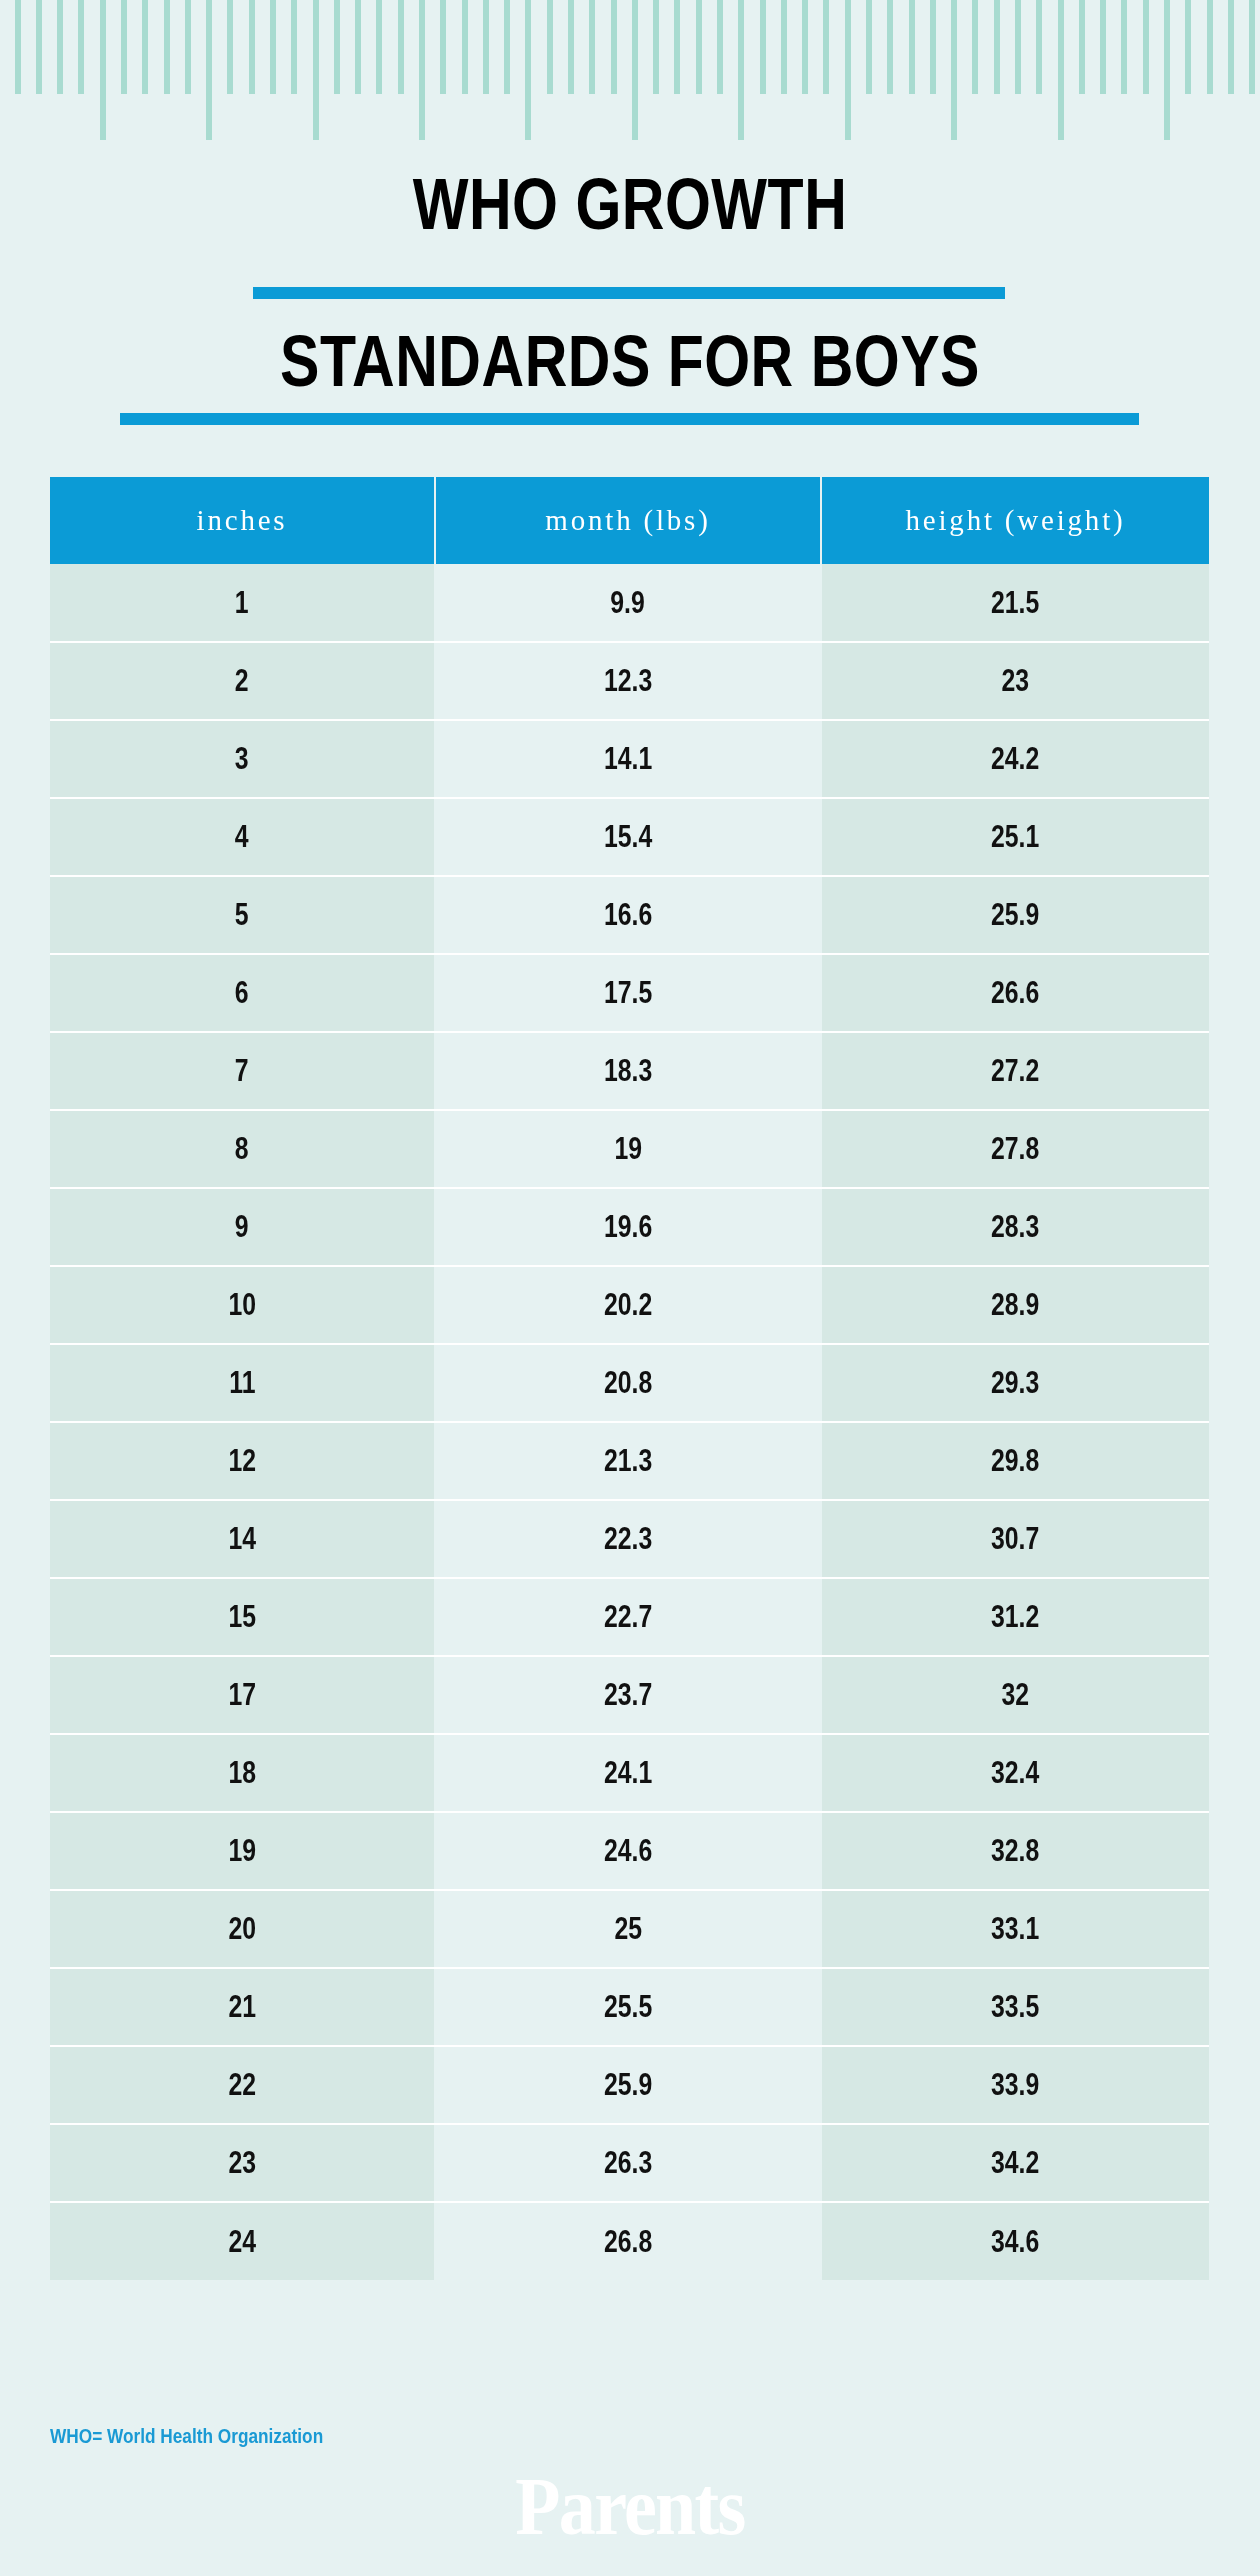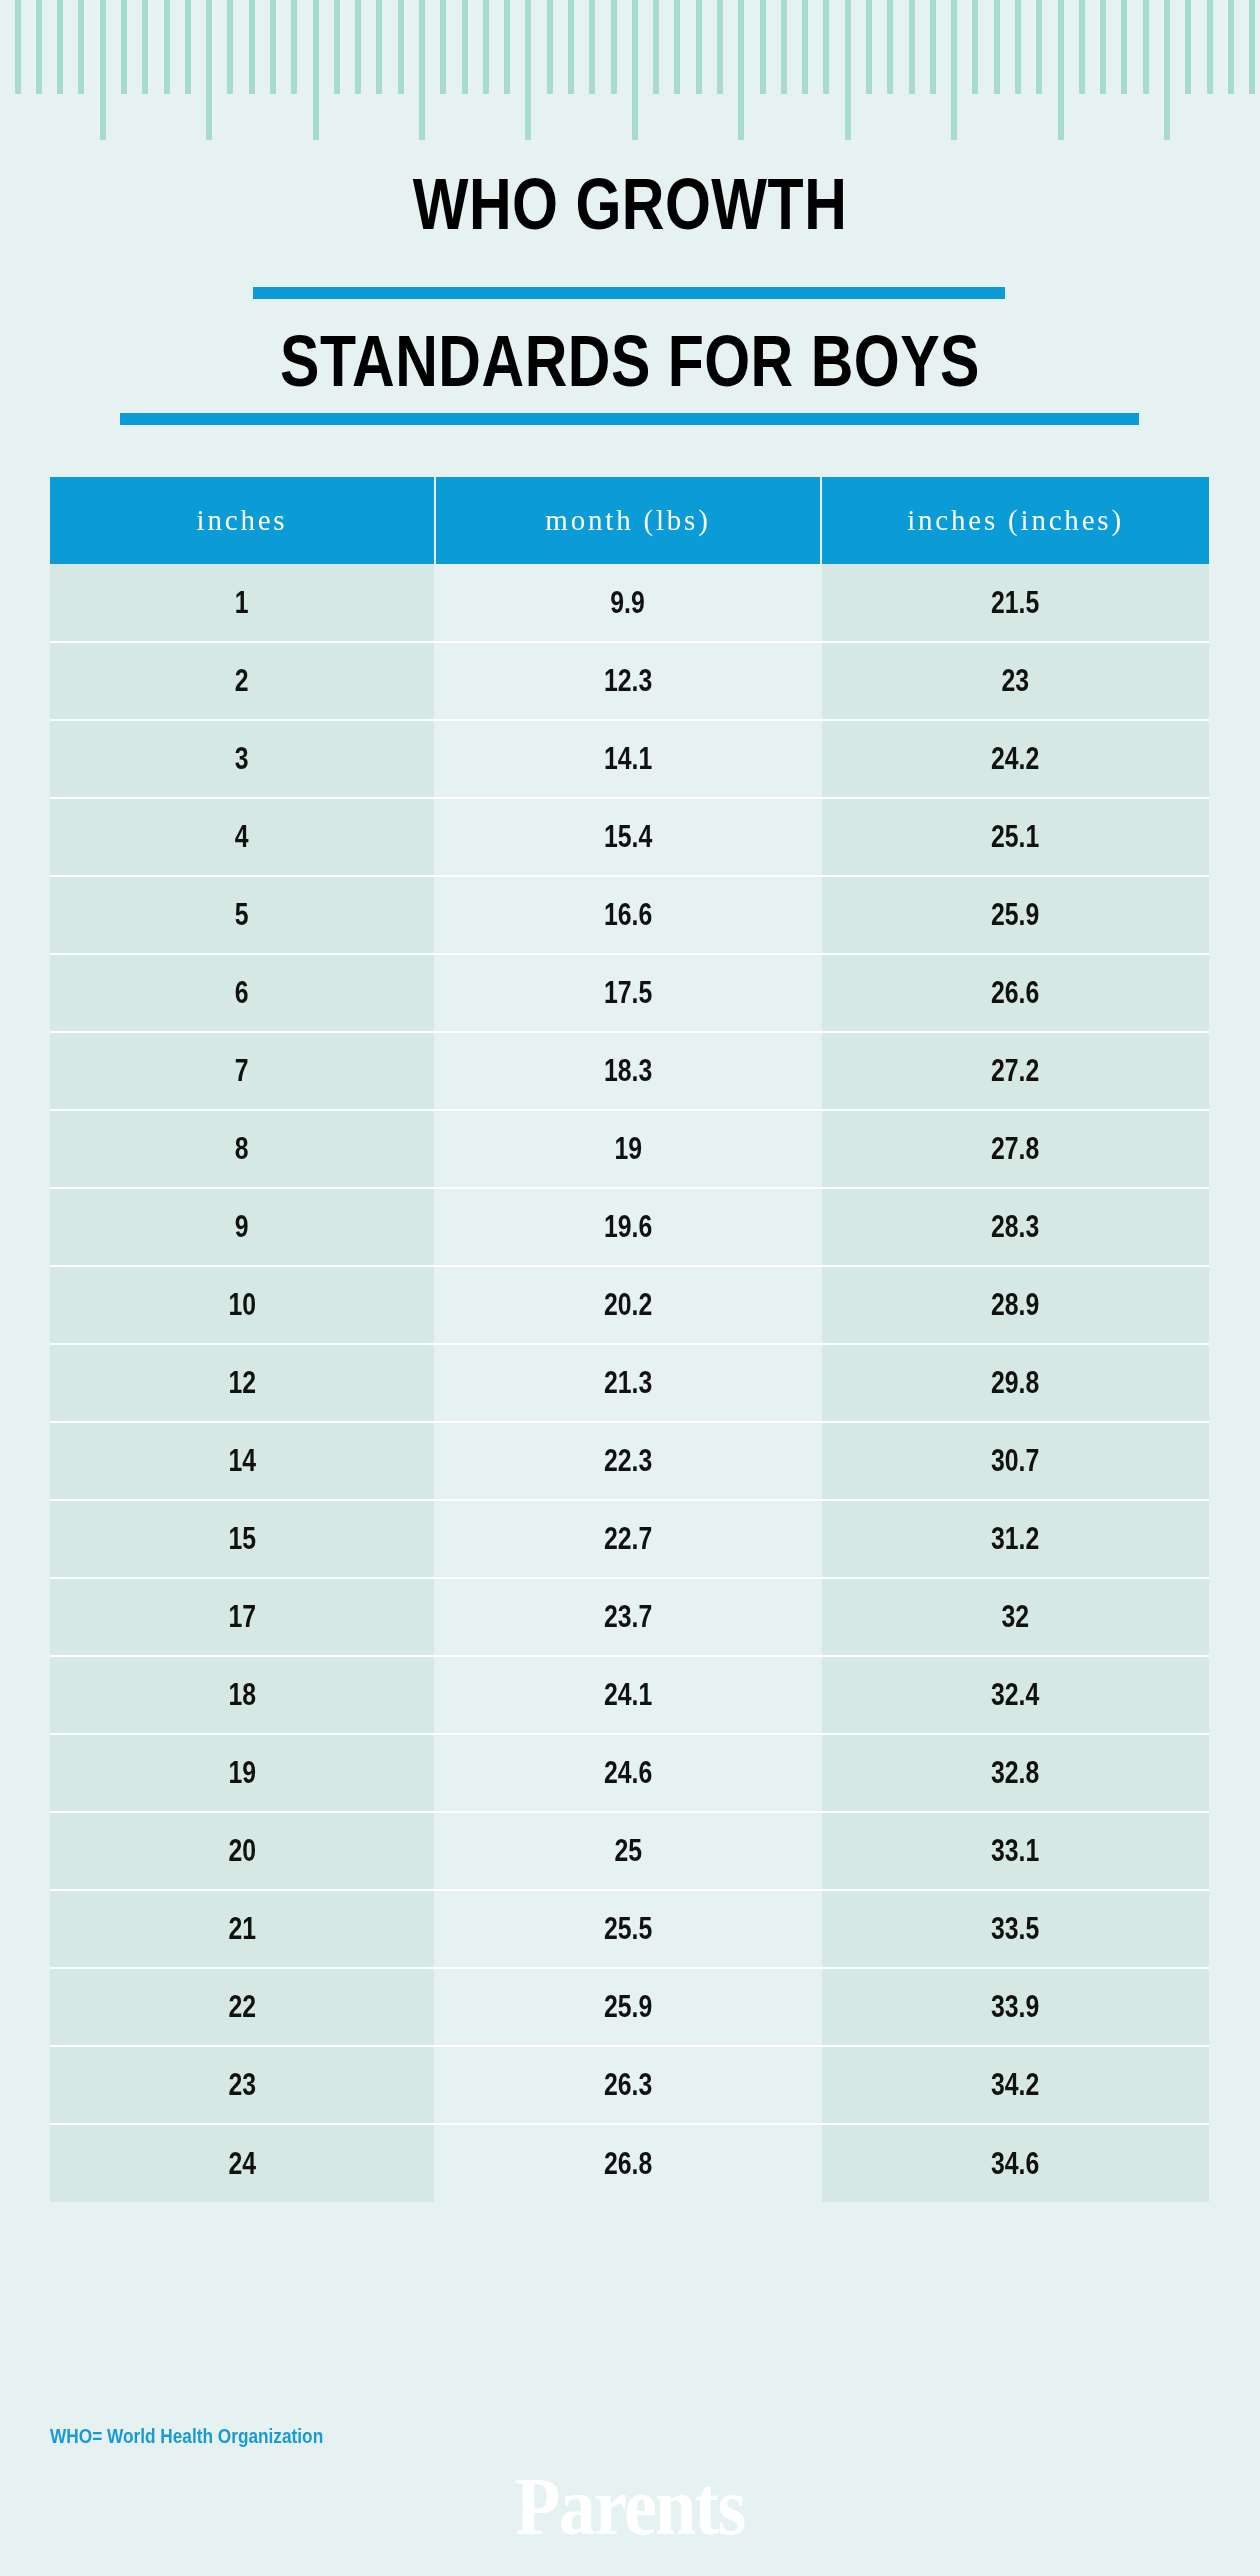--- a/index.html
+++ b/index.html
@@ -218,21 +218,21 @@
   <table id="growth-table">
     <colgroup>
       <col class="c-month">
         <col class="c-weight">
         <col class="c-height">
     </colgroup>
     <thead>
       <tr>
         <th>inches</th>
         <th>month (lbs)</th>
-        <th>inches (inches)</th>
+        <th>height (weight)</th>
       </tr>
     </thead>
     <tbody id="table-body">
         <tr>
           <td class="col-month"><span>1</span></td>
           <td class="col-weight"><span>9.9</span></td>
           <td class="col-height"><span>21.5</span></td>
         </tr>
         <tr>
           <td class="col-month"><span>2</span></td>
@@ -273,20 +273,25 @@
           <td class="col-month"><span>9</span></td>
           <td class="col-weight"><span>19.6</span></td>
           <td class="col-height"><span>28.3</span></td>
         </tr>
         <tr>
           <td class="col-month"><span>10</span></td>
           <td class="col-weight"><span>20.2</span></td>
           <td class="col-height"><span>28.9</span></td>
         </tr>
         <tr>
+          <td class="col-month"><span>11</span></td>
+          <td class="col-weight"><span>20.8</span></td>
+          <td class="col-height"><span>29.3</span></td>
+        </tr>
+        <tr>
           <td class="col-month"><span>12</span></td>
           <td class="col-weight"><span>21.3</span></td>
           <td class="col-height"><span>29.8</span></td>
         </tr>
         <tr>
           <td class="col-month"><span>14</span></td>
           <td class="col-weight"><span>22.3</span></td>
           <td class="col-height"><span>30.7</span></td>
         </tr>
         <tr>

